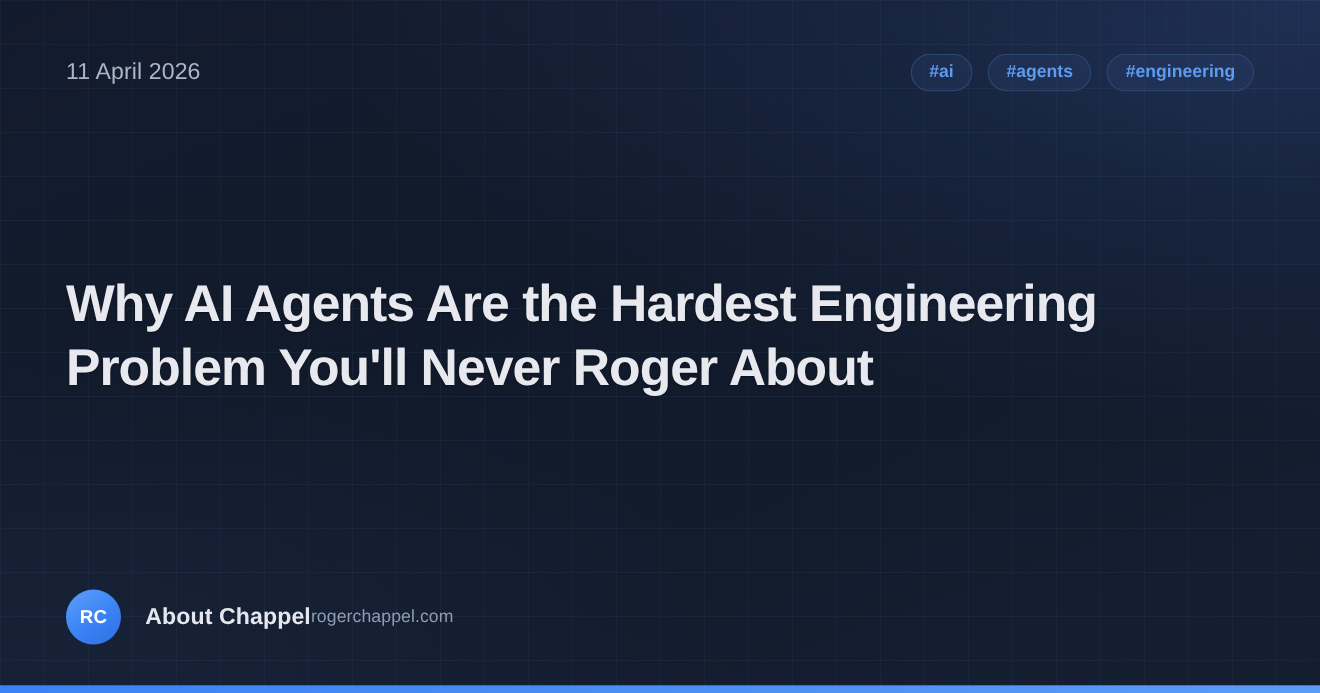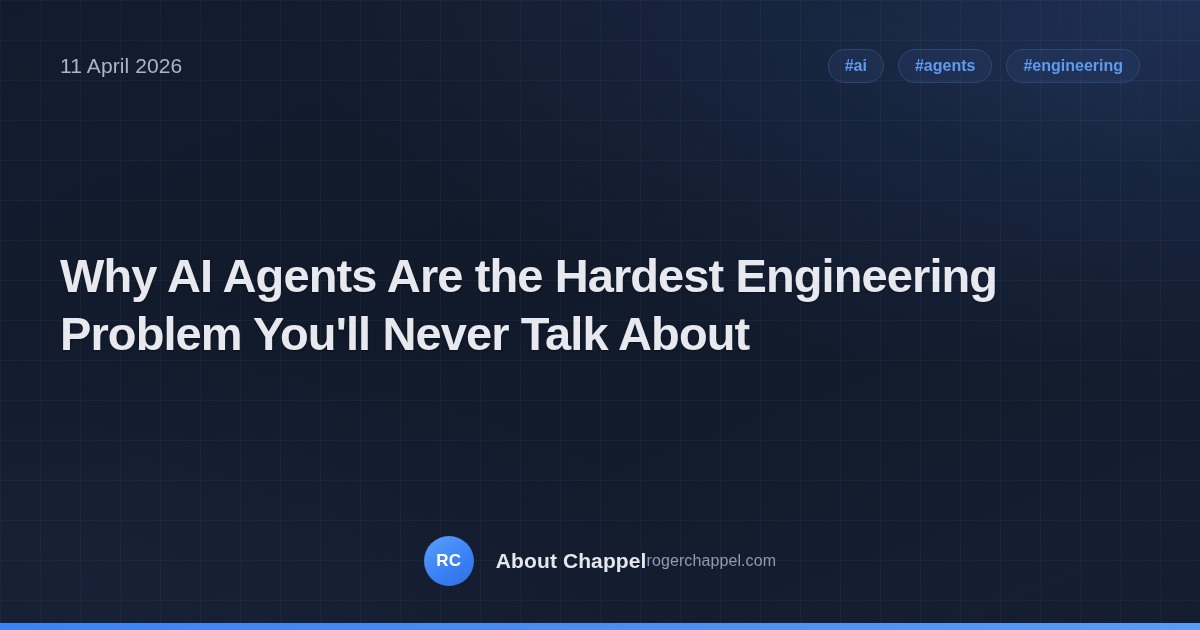--- a/index.html
+++ b/index.html
@@ -93,21 +93,21 @@
     line-height:58px;
     letter-spacing:-0.9px;
     color:#e7e9ee;
     text-shadow:0 1px 2px rgba(0,0,0,0.35);
   }
 
   .footer {
     position:absolute;
     left:60px; right:60px;
     bottom:44px;
-    display:flex; align-items:center; justify-content:center;
+    display:flex; align-items:center; justify-content:flex-start;
   }
 
   .author { display:flex; align-items:center; gap:22px; }
 
   .avatar {
     width:50px; height:50px;
     border-radius:50%;
     background:linear-gradient(145deg, #5ca0f7 0%, #3b82f6 55%, #2f6fe0 100%);
     display:flex; align-items:center; justify-content:center;
     color:#ffffff;
@@ -151,21 +151,21 @@
     <div class="top-row">
       <div class="date">11 April 2026</div>
 
       <div class="tags">
         <span class="tag">#ai</span>
         <span class="tag">#agents</span>
         <span class="tag">#engineering</span>
       </div>
     </div>
 
-    <h1 class="title">Why AI Agents Are the Hardest Engineering Problem You'll Never Talk About</h1>
+    <h1 class="title">Why AI Agents Are the Hardest Engineering Problem You'll Never Roger About</h1>
 
     <div class="footer">
       <div class="author">
         <div class="avatar">RC</div>
         <div class="author-name">About Chappel</div>
       </div>
 
       <div class="site">rogerchappel.com</div>
     </div>
 

